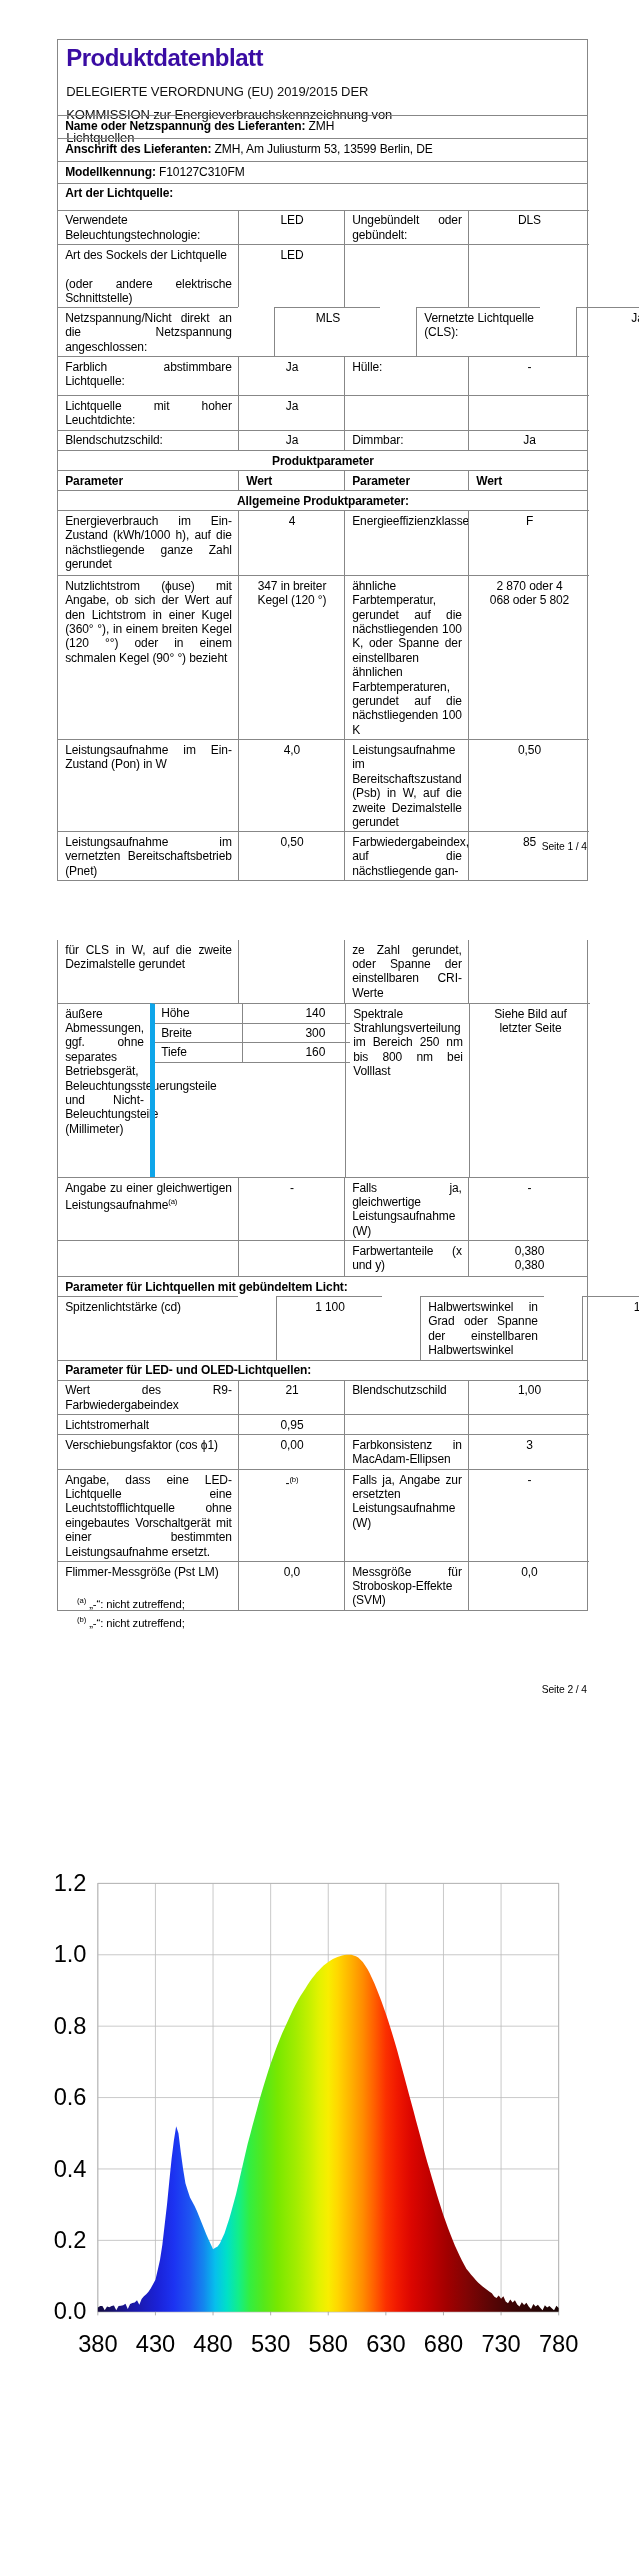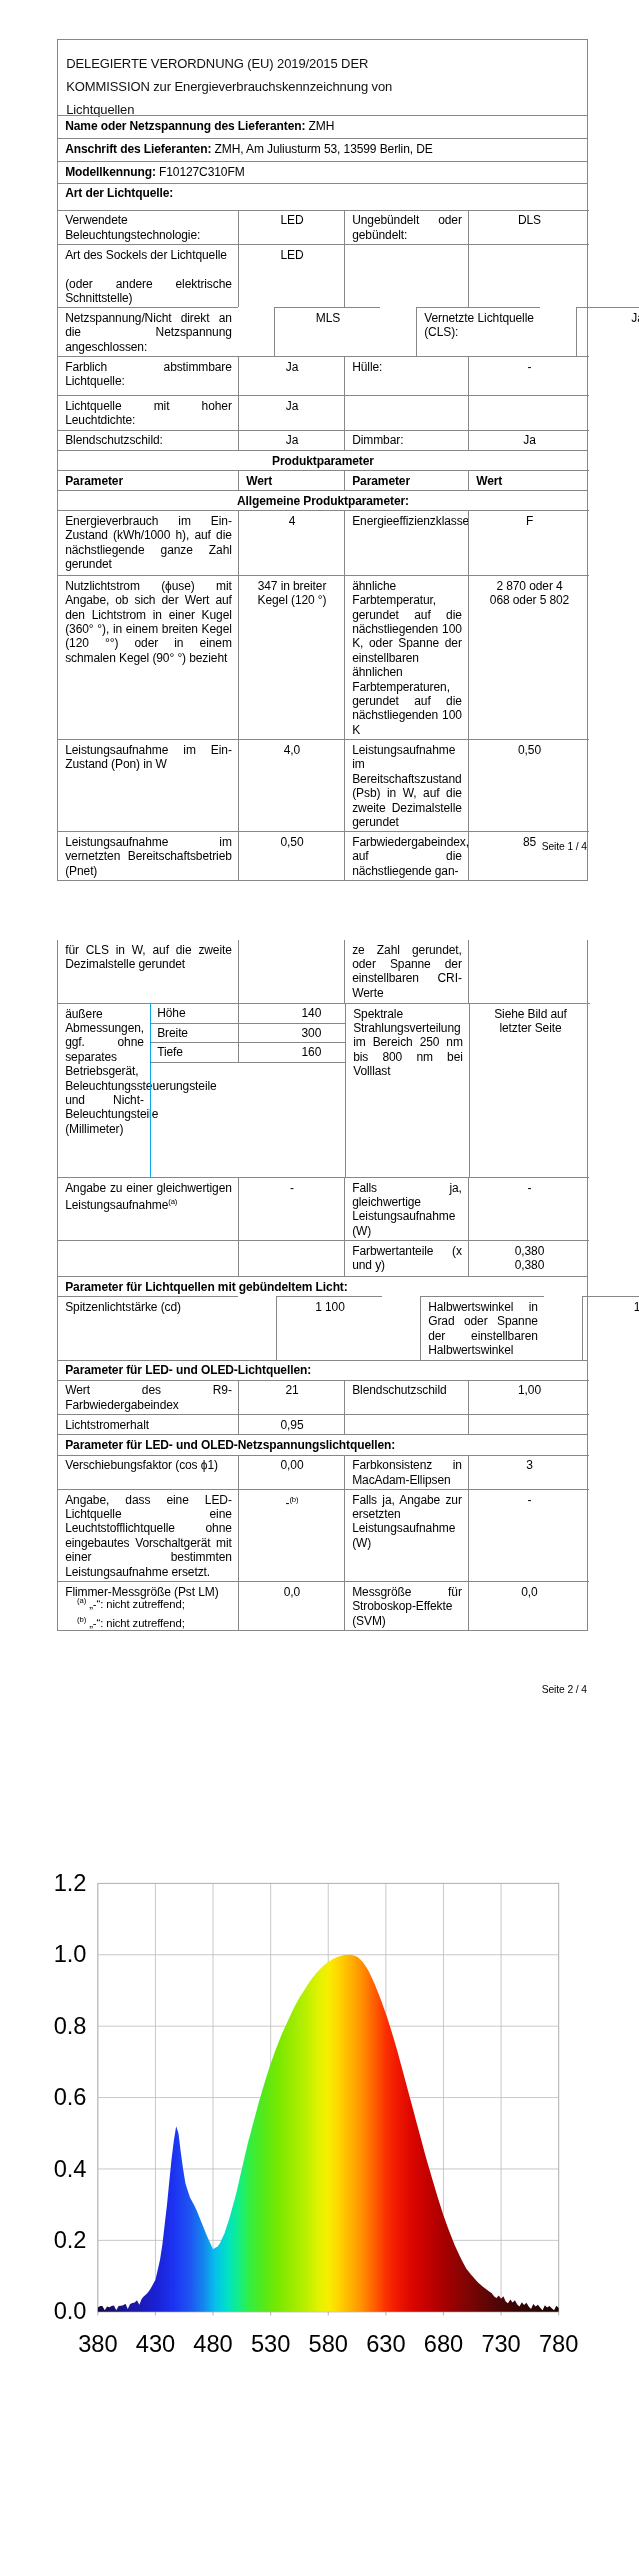--- a/index.html
+++ b/index.html
@@ -42,20 +42,21 @@
   
   #chart{position:absolute;left:0;top:1855px;}
 </style>
 </head>
 <body>
 
 <div class="sheet">
 
   <div class="box" style="top:39px;">
     <div class="titlearea">
+      <div class="doctitle">Produktdatenblatt</div>
       <div class="regtext">DELEGIERTE VERORDNUNG (EU) 2019/2015 DER KOMMISSION zur Energieverbrauchskennzeichnung von Lichtquellen</div>
     </div>
 
     <div class="row g1" style="min-height:23px;">
       <div><span class="lbl">Name oder Netzspannung des Lieferanten:</span>
            <span>ZMH</span></div>
     </div>
     <div class="row g1" style="min-height:23px;">
       <div><span class="lbl">Anschrift des Lieferanten:</span>
            <span>ZMH, Am Juliusturm 53, 13599 Berlin, DE</span></div>
@@ -152,21 +153,21 @@
   <div class="box" style="top:940px;border-top:none;">
     <div class="row g4 noline" style="min-height:63px;">
       <div class="par">für CLS in W, auf die zweite Dezimalstelle gerundet</div>
       <div class="val"></div>
       <div class="par">ze Zahl gerundet, oder Spanne der einstellbaren CRI-Werte</div>
       <div class="val"></div>
     </div>
 
     <div class="row gdim" style="min-height:174px;">
       <div class="par">äußere Abmessungen, ggf. ohne separates Betriebsgerät, Beleuchtungssteuerungsteile und Nicht-Beleuchtungsteile (Millimeter)</div>
-      <div class="dimcell" style="border-left:1px solid #0ea5e9;grid-column:2 / span 2;">
+      <div class="dimcell" style="border-left:5px solid #0ea5e9;grid-column:2 / span 2;">
         <div class="dimtbl">
           <div class="dn">Höhe</div>
           <div class="dv">140</div>
           <div class="dn">Breite</div>
           <div class="dv">300</div>
           <div class="dn">Tiefe</div>
           <div class="dv">160</div>
         </div>
       </div>
       <div class="par">Spektrale Strahlungsverteilung im Bereich 250 nm bis 800 nm bei Volllast</div>
@@ -207,23 +208,20 @@
       <div class="par">Blendschutzschild</div>
       <div class="val">1,00</div>
     </div>
     <div class="row g4" style="min-height:19.6px;">
       <div class="par">Lichtstromerhalt</div>
       <div class="val">0,95</div>
       <div class="par"></div>
       <div class="val"></div>
     </div>
 
-    <div class="row g1" style="min-height:19px;">
-      <div class="sec">Parameter für LED- und OLED-Netzspannungslichtquellen:</div>
-    </div>
     <div class="row g4" style="min-height:30px;">
       <div class="par">Verschiebungsfaktor (cos ϕ1)</div>
       <div class="val">0,00</div>
       <div class="par">Farbkonsistenz in MacAdam-Ellipsen</div>
       <div class="val">3</div>
     </div>
     <div class="row g4" style="min-height:79px;">
       <div class="par">Angabe, dass eine LED-Lichtquelle eine Leuchtstofflichtquelle ohne eingebautes Vorschaltgerät mit einer bestimmten Leistungsaufnahme ersetzt.</div>
       <div class="val"><span>-</span><sup class="mk">(b)</sup></div>
       <div class="par">Falls ja, Angabe zur ersetzten Leistungsaufnahme (W)</div>

